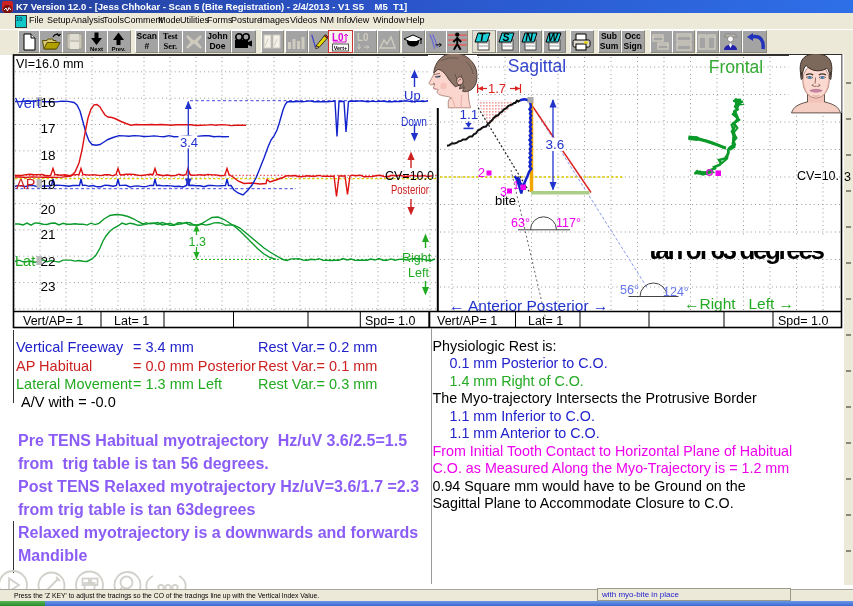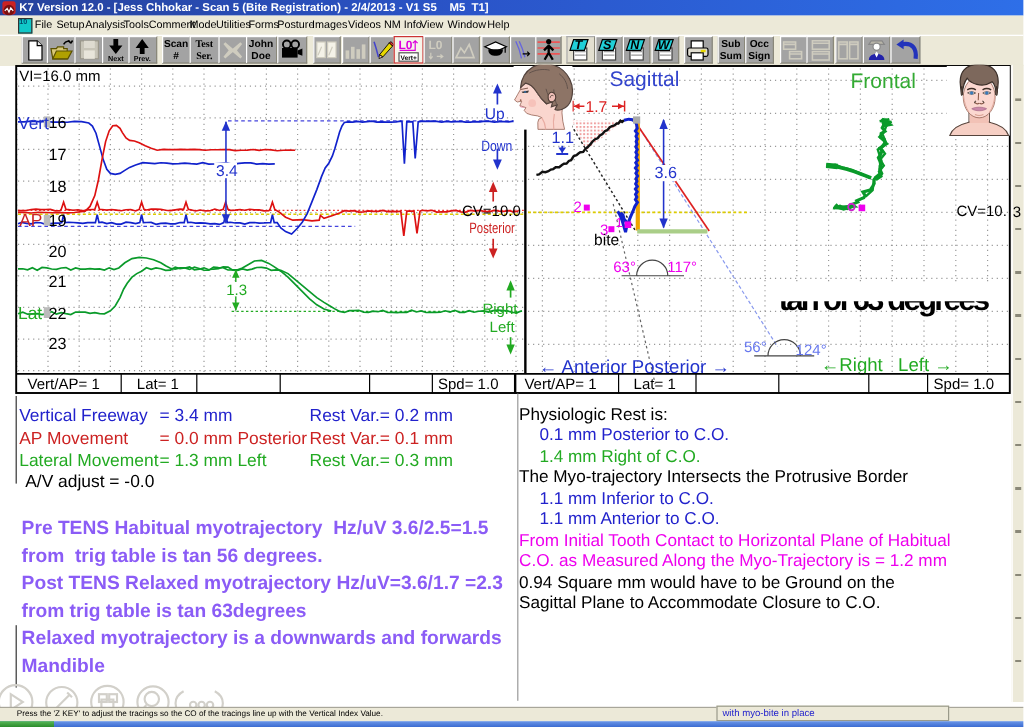--- a/index.html
+++ b/index.html
@@ -554,31 +554,31 @@
 
 </svg>
 
 <div class="abs" style="left:12.5px;top:330px;width:1.5px;height:73px;background:#333"></div>
 <div class="abs sline" style="top:339px;color:#2222cc">
     <span style="left:16px" class="abs">Vertical Freeway</span>
     <span style="left:133px" class="abs">= 3.4 mm</span>
     <span style="left:258px" class="abs">Rest Var.= 0.2 mm</span>
   </div>
 <div class="abs sline" style="top:357.5px;color:#cc2222">
-    <span style="left:16px" class="abs">AP Movement</span>
+    <span style="left:16px" class="abs">AP Habitual</span>
     <span style="left:133px" class="abs">= 0.0 mm Posterior</span>
     <span style="left:258px" class="abs">Rest Var.= 0.1 mm</span>
   </div>
 <div class="abs sline" style="top:376px;color:#22aa22">
     <span style="left:16px" class="abs">Lateral Movement</span>
     <span style="left:133px" class="abs">= 1.3 mm Left</span>
     <span style="left:258px" class="abs">Rest Var.= 0.3 mm</span>
   </div>
 <div class="abs sline" style="top:394px;color:#000">
-    <span style="left:21px" class="abs">A/V adjust = -0.0</span>
+    <span style="left:21px" class="abs">A/V with = -0.0</span>
   </div>
 <div class="abs" style="left:18px;top:429px;width:420px;font-size:16px;font-weight:bold;line-height:23px;color:#8b5cf6">Pre TENS Habitual myotrajectory&nbsp; Hz/uV 3.6/2.5=1.5<br>from&nbsp; trig table is tan 56 degrees.<br>Post TENS Relaxed myotrajectory Hz/uV=3.6/1.7 =2.3<br>from trig table is tan 63degrees<br>Relaxed myotrajectory is a downwards and forwards<br>Mandible</div>
 <div class="abs" style="left:12.5px;top:521px;width:1px;height:52px;background:#333"></div>
 
 <div class="abs" style="left:432.5px;top:338px;width:410px;font-size:14.3px;line-height:17.45px;white-space:nowrap">
     <div style="color:#000;padding-left:0px">Physiologic Rest is:</div>
     <div style="color:#2222cc;padding-left:17px">0.1 mm Posterior to C.O.</div>
     <div style="color:#22aa22;padding-left:17px">1.4 mm Right of C.O.</div>
     <div style="color:#000;padding-left:0px">The Myo-trajectory Intersects the Protrusive Border</div>
     <div style="color:#2222cc;padding-left:17px">1.1 mm Inferior to C.O.</div>

